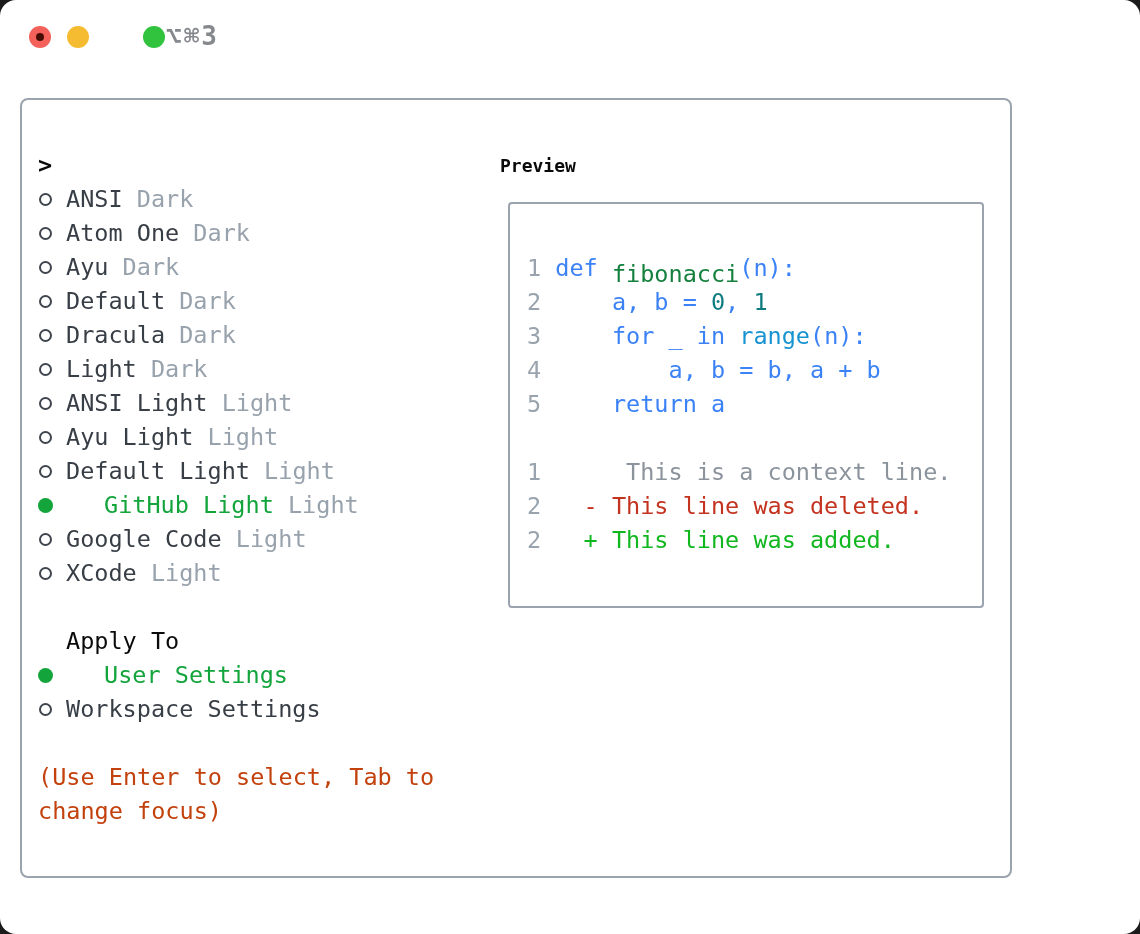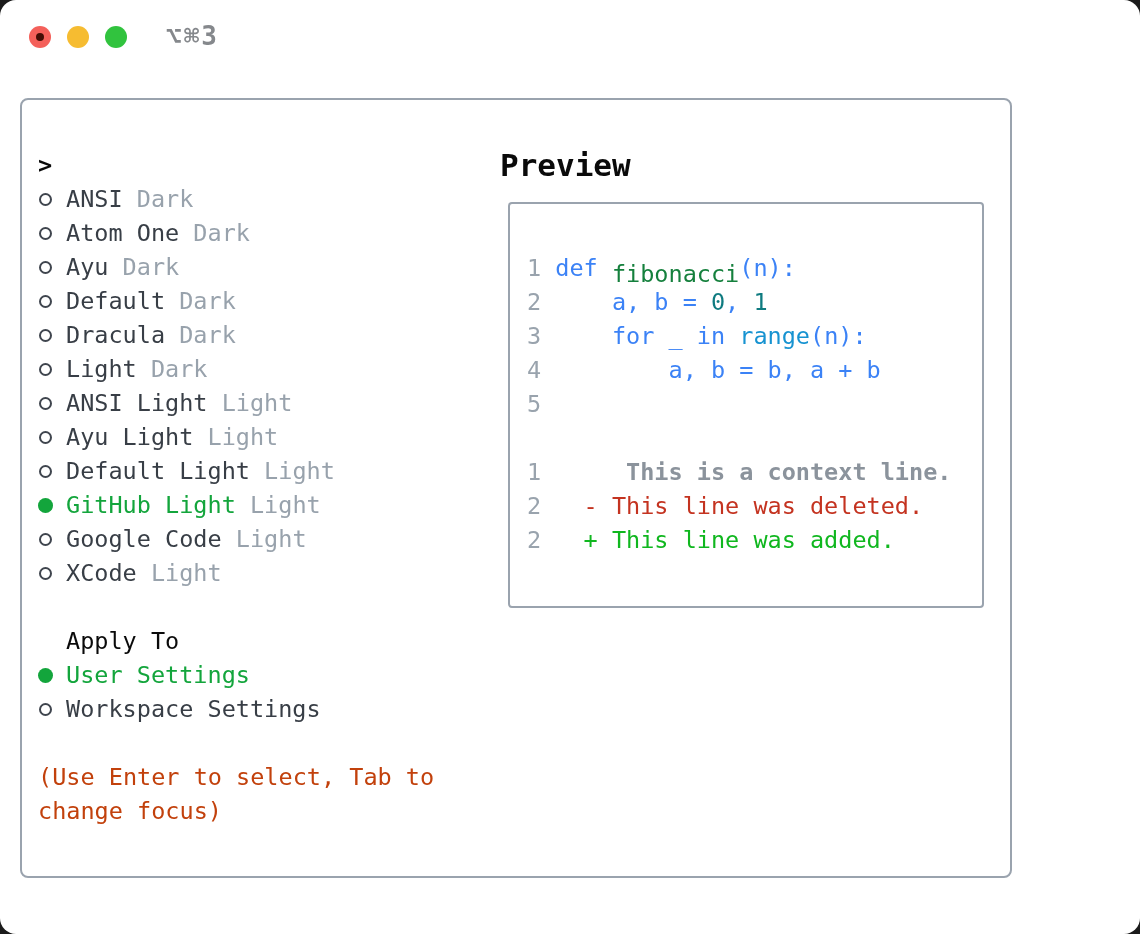--- a/index.html
+++ b/index.html
@@ -33,45 +33,45 @@
   }
   .left-col{position:absolute;left:16px;top:48px;}
   .row{height:34px;display:flex;align-items:center;font-size:23.5px;color:#383e46;}
   .pre{width:28px;display:flex;align-items:center;flex:none;}
   .prompt{color:#0a0a0a;font-weight:bold;}
   .radio{width:13px;height:13px;border:2px solid #3f454e;border-radius:50%;box-sizing:border-box;margin-left:1px;}
   .radio.sel{width:15px;height:15px;border:none;background:#13a53c;margin-left:0;}
   .label{white-space:pre;}
   .bold{font-weight:bold;color:#0a0a0a;}
   .black{color:#0a0a0a;}
-  .green{color:#13a53c;}
+  .green{color:#13a53c;margin-left:38px;}
   .dark{color:#383e46;}
   .tag{color:#98a2ac;}
   .blank{height:34px;}
   .hint{font-size:23.5px;color:#c2410c;}
   .hint div{height:34px;display:flex;align-items:center;white-space:pre;}
   
   .preview-header{
     position:absolute;left:478px;top:48px;height:34px;
     display:flex;align-items:center;
-    font-size:31px;font-weight:bold;color:#0a0a0a;
+    font-size:18px;font-weight:bold;color:#0a0a0a;
   }
   .preview-box{
     position:absolute;left:486px;top:102px;width:476px;height:406px;
     border:2px solid #9aa3ae;border-radius:4px;box-sizing:border-box;
     background:#fff;
   }
   #code-block{padding:47px 0 0 17px;}
   .cline{height:34px;display:flex;align-items:center;white-space:pre;font-size:23.5px;}
   .ln{color:#99a3ad;}
   .tok-code{color:#3b82f6;}
   .tok-func{color:#15803d;margin-top:11px;}
   .tok-num{color:#0f7b80;}
   .tok-builtin{color:#1793d1;}
-  .tok-context{color:#8b939c;font-weight:bold;}
+  .tok-context{color:#8b939c;}
   .tok-deleted{color:#c43320;}
   .tok-added{color:#10b71f;}
 </style>
 </head>
 <body>
 
 <div class="window">
 
   <div class="lights">
     <span class="light red">
@@ -195,21 +195,21 @@
     </div>
 
     <div class="preview-header">Preview</div>
 
     <div class="preview-box">
       <div id="code-block">
           <div class="cline"><span class="ln">1</span><span class="tok-code"> def </span><span class="tok-func">fibonacci</span><span class="tok-code">(n):</span></div>
           <div class="cline"><span class="ln">2</span><span class="tok-code">     a, b = </span><span class="tok-num">0</span><span class="tok-code">, </span><span class="tok-num">1</span></div>
           <div class="cline"><span class="ln">3</span><span class="tok-code">     for _ in </span><span class="tok-builtin">range</span><span class="tok-code">(n):</span></div>
           <div class="cline"><span class="ln">4</span><span class="tok-code">         a, b = b, a + b</span></div>
-          <div class="cline"><span class="ln">5</span></div>
+          <div class="cline"><span class="ln">5</span><span class="tok-code">     return a</span></div>
           <div class="cline"><span class="ln"></span></div>
           <div class="cline"><span class="ln">1</span><span class="tok-context">      This is a context line.</span></div>
           <div class="cline"><span class="ln">2</span><span class="tok-deleted">   - This line was deleted.</span></div>
           <div class="cline"><span class="ln">2</span><span class="tok-added">   + This line was added.</span></div>
         </div>
     </div>
 
   </div>
 </div>
 

